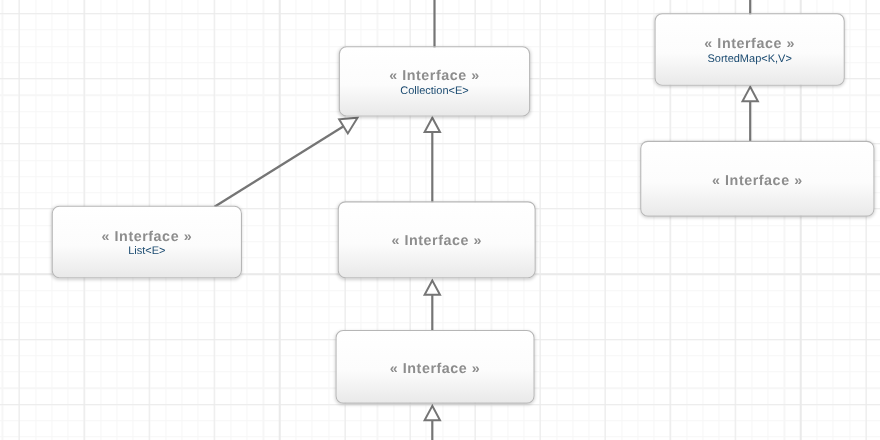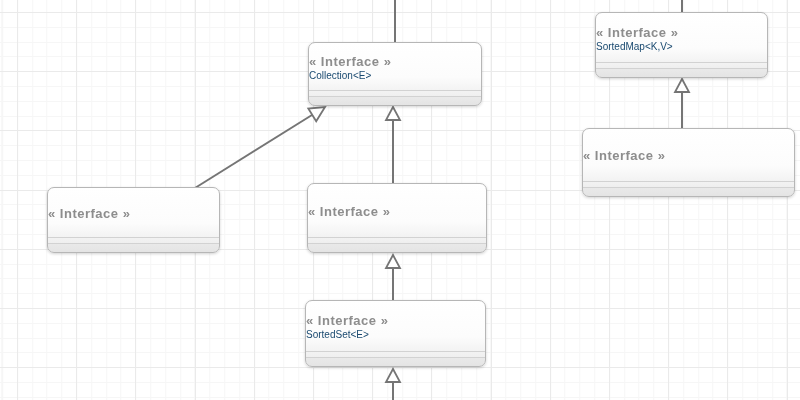--- a/index.html
+++ b/index.html
@@ -16,22 +16,22 @@
     background-position: 0 12px, 17px 0, 0 12px, 2.2px 0;
     font-family:"Liberation Sans", sans-serif;
   }
   .edges{position:absolute;left:0;top:0;width:800px;height:400px;}
   .uml-node{
     position:absolute;
     border:1px solid #b6b6b6;
     border-radius:7px;
     background:linear-gradient(180deg,#ffffff 0%,#fcfcfc 55%,#e9e9e9 100%);
     box-shadow:0 1px 3px rgba(0,0,0,0.18);
-    display:flex;flex-direction:column;
-    text-align:left;
+    display:flex;flex-direction:row;
+    text-align:center;
     box-sizing:border-box;
     cursor:default;
   }
   .uml-title{flex:1;display:flex;flex-direction:column;justify-content:center;gap:1px;padding-top:1px;}
   .uml-stereotype{font-size:13px;font-weight:700;color:#8d8d8d;letter-spacing:0.5px;}
   .uml-name{font-size:10px;font-weight:400;color:#1a4a70;}
   .uml-comp-attrs{height:5px;border-top:1px solid #d2d2d2;}
   .uml-comp-ops{height:8px;border-top:1px solid #d2d2d2;border-radius:0 0 7px 7px;background:rgba(0,0,0,0.02);}
 
   #node-collection  {left:308px;top:42px; width:174px;height:64px;}
@@ -76,37 +76,37 @@
       <span class="uml-stereotype">« Interface »</span>
       <span class="uml-name">Collection&lt;E&gt;</span>
     </div>
     <div class="uml-comp-attrs"></div>
     <div class="uml-comp-ops"></div>
   </div>
 
   <div class="uml-node" id="node-list">
     <div class="uml-title">
       <span class="uml-stereotype">« Interface »</span>
+      <span class="uml-name">List&lt;E&gt;</span>
     </div>
     <div class="uml-comp-attrs"></div>
     <div class="uml-comp-ops"></div>
   </div>
 
   <div class="uml-node" id="node-set">
     <div class="uml-title">
       <span class="uml-stereotype">« Interface »</span>
     </div>
     <div class="uml-comp-attrs"></div>
     <div class="uml-comp-ops"></div>
   </div>
 
   <div class="uml-node" id="node-sortedset">
     <div class="uml-title">
       <span class="uml-stereotype">« Interface »</span>
-      <span class="uml-name">SortedSet&lt;E&gt;</span>
     </div>
     <div class="uml-comp-attrs"></div>
     <div class="uml-comp-ops"></div>
   </div>
 
   <div class="uml-node" id="node-sortedmap">
     <div class="uml-title">
       <span class="uml-stereotype">« Interface »</span>
       <span class="uml-name">SortedMap&lt;K,V&gt;</span>
     </div>

